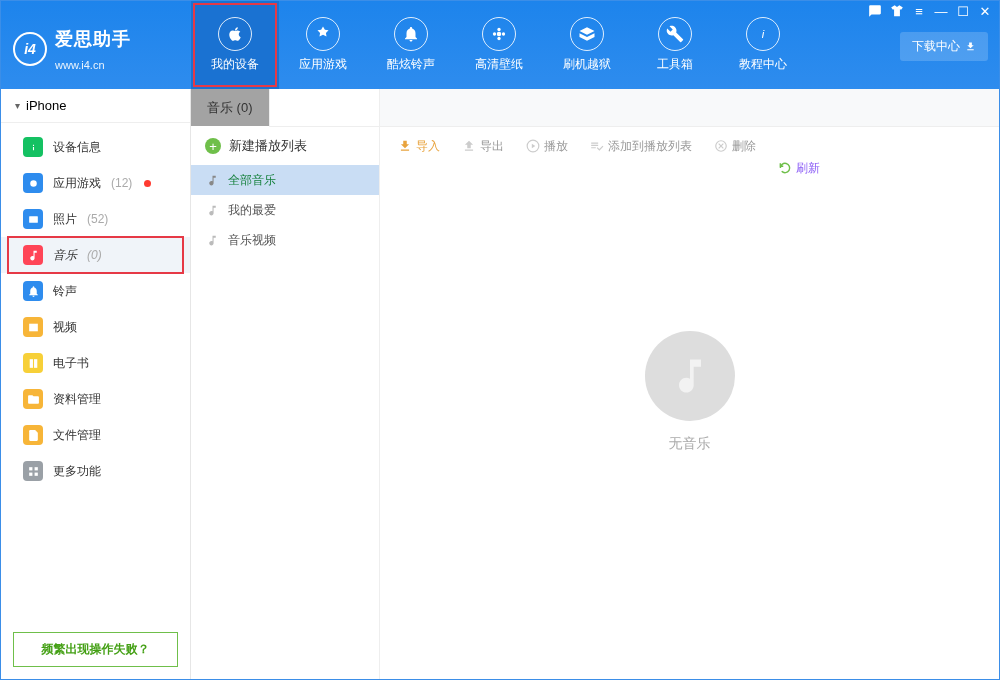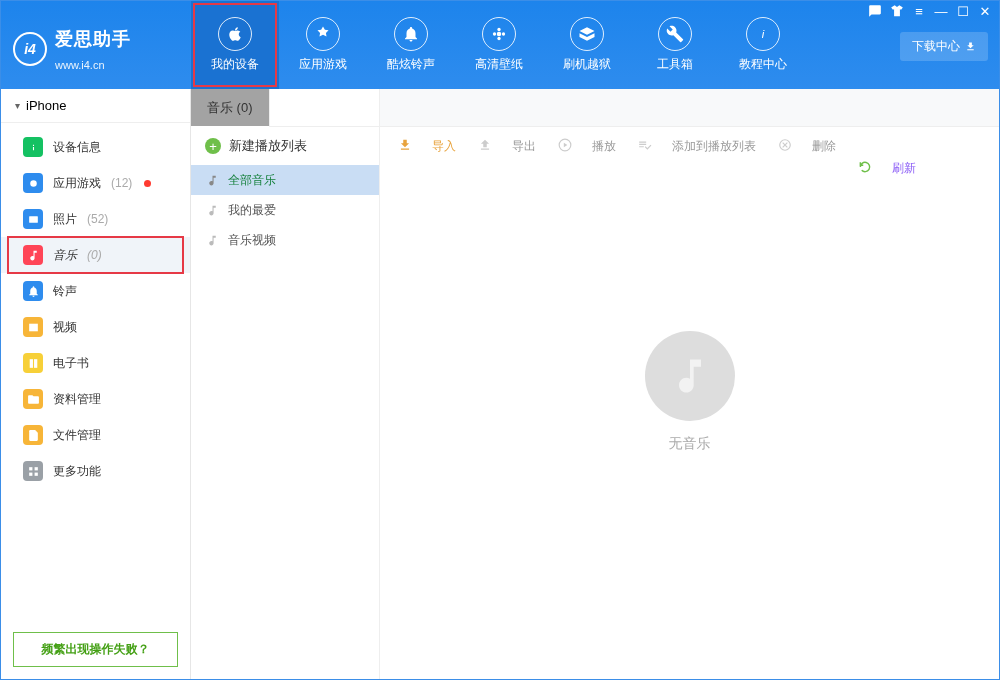--- a/index.html
+++ b/index.html
@@ -56,21 +56,21 @@
     .mid-item { height: 30px; display: flex; align-items: center; gap: 8px; padding-left: 14px; font-size: 12px; color: #555; cursor: pointer; }
     .mid-item.active { background: #c9ddf4; color: #15803d; }
     .mid-icon { width: 15px; height: 15px; display: flex; align-items: center; justify-content: center; }
     .mid-icon svg { fill: #bbb; }
     .mid-item.active .mid-icon svg { fill: #888; }
     
     
     .main { flex: 1; display: flex; flex-direction: column; }
     .toolbar { height: 38px; border-bottom: 1px solid #eee; background: #f8f9fa; }
     .action-bar { height: 38px; display: flex; align-items: center; gap: 22px; padding-left: 18px; font-size: 12px; }
-    .action-btn { display: flex; gap: 20px; cursor: pointer; color: #999; }
+    .action-btn { display: flex; align-items: center; gap: 4px; cursor: pointer; color: #999; }
     .action-btn.enabled { color: #555; }
     .action-btn.import { color: #e8a33d; }
     .action-btn.refresh { color: #8b5cf6; margin-top: 44px; }
     .action-btn svg { width: 14px; height: 14px; }
     
     .empty-state { flex: 1; display: flex; flex-direction: column; align-items: center; justify-content: center; color: #bbb; gap: 14px; padding-bottom: 60px; }
     .empty-circle { width: 90px; height: 90px; background: #ddd; border-radius: 50%; display: flex; align-items: center; justify-content: center; }
     .empty-circle svg { width: 44px; height: 44px; fill: #f2f2f2; }
     .empty-text { font-size: 14px; color: #aaa; }
   </style>

